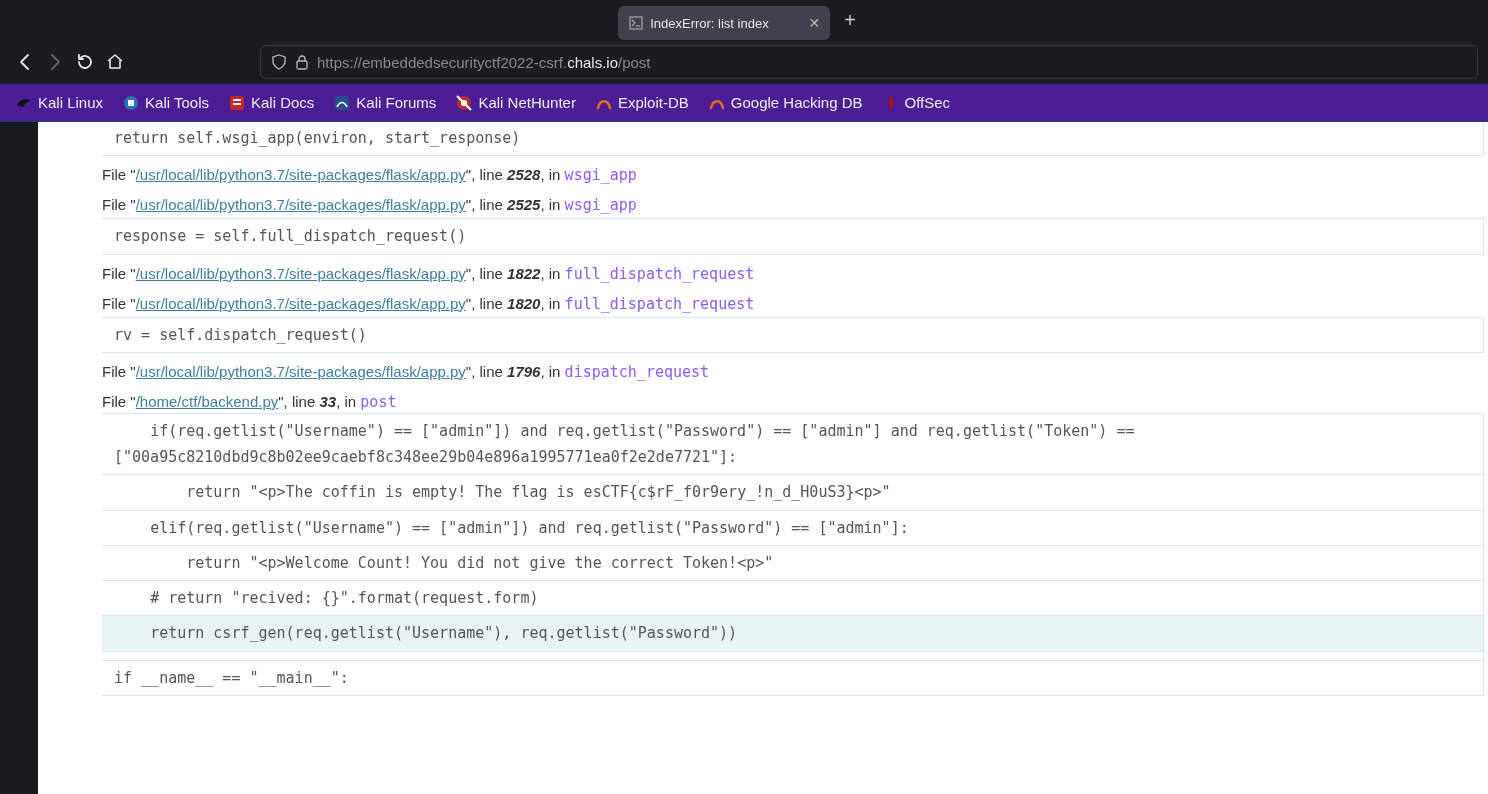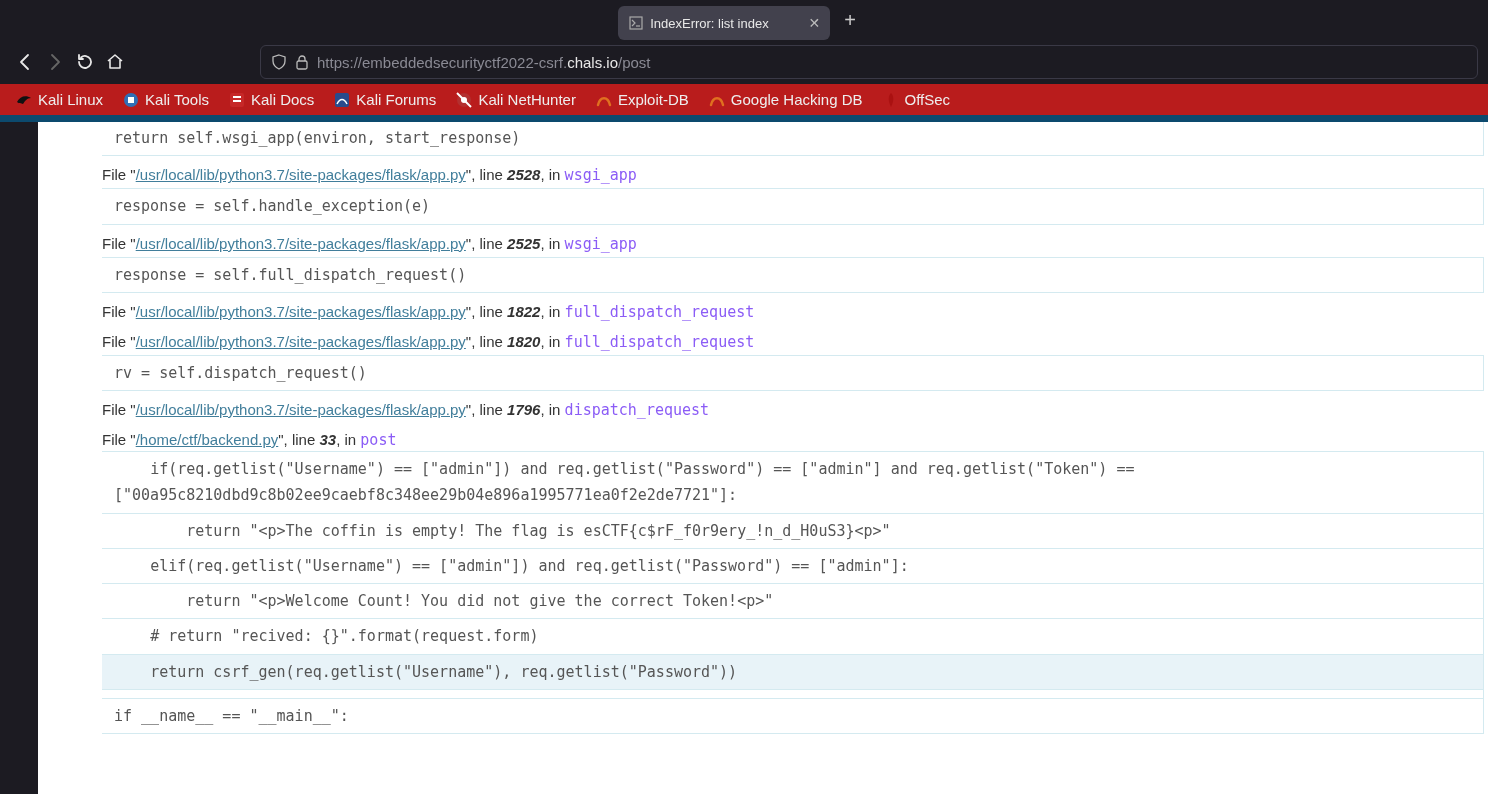--- a/index.html
+++ b/index.html
@@ -63,22 +63,22 @@
     color:#ccc;
     font-size:15px;
     gap:8px;
   }
   .url-bar .url-text { flex:1; white-space:nowrap; overflow:hidden; }
   .url-dim { color:#8a8a94; }
   .url-bright { color:#e8e8e8; }
 
   .bookmark-bar {
     height:38px;
-    background:#b91c1c;
-    border-bottom:7px solid #0c4a6e;
+    background:#4c1d95;
+    border-bottom:1px solid #0c4a6e;
     display:flex;
     align-items:center;
     padding:0 8px;
     gap:4px;
   }
   .bookmark {
     display:flex;
     align-items:center;
     gap:6px;
     color:#eee;
@@ -265,21 +265,20 @@
 
 <div class="page">
   <div class="traceback-wrap">
 
     <pre class="codeline" style="margin-top:-2px;">return self.wsgi_app(environ, start_response)</pre>
 
     <div class="frame">
       <div class="frame-header">
         <span class="file-label">File </span><span>"</span><span class="path">/usr/local/lib/python3.7/site-packages/flask/app.py</span><span>"</span><span>, line </span><span class="lineno">2528</span><span>, in </span><span class="funcname">wsgi_app</span>
       </div>
-      <pre class="codeline">response = self.handle_exception(e)</pre>
     </div>
 
     <div class="frame">
       <div class="frame-header">
         <span class="file-label">File </span><span>"</span><span class="path">/usr/local/lib/python3.7/site-packages/flask/app.py</span><span>"</span><span>, line </span><span class="lineno">2525</span><span>, in </span><span class="funcname">wsgi_app</span>
       </div>
       <pre class="codeline">response = self.full_dispatch_request()</pre>
     </div>
 
     <div class="frame">

